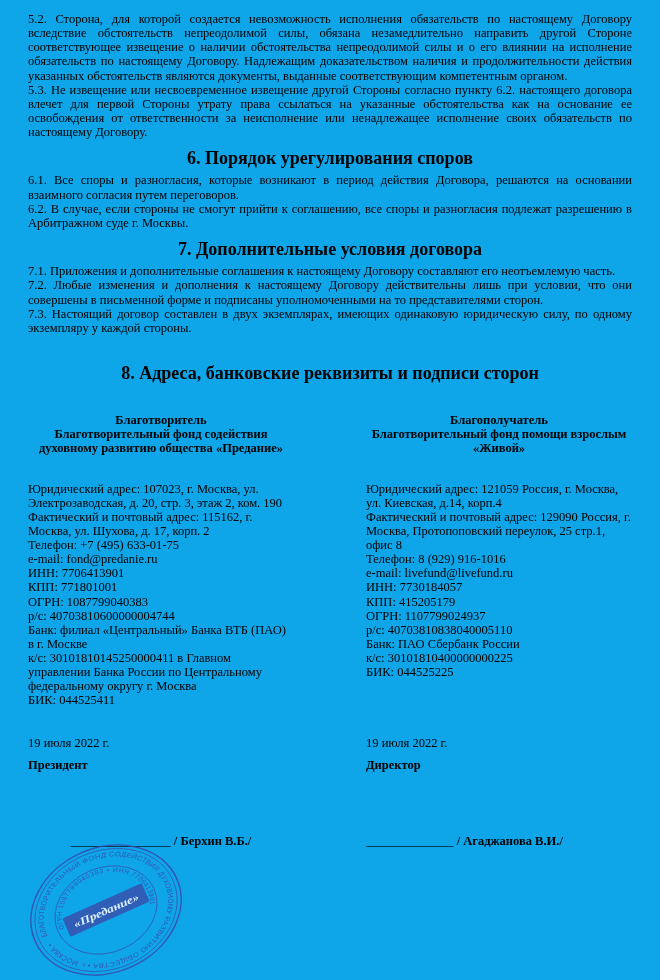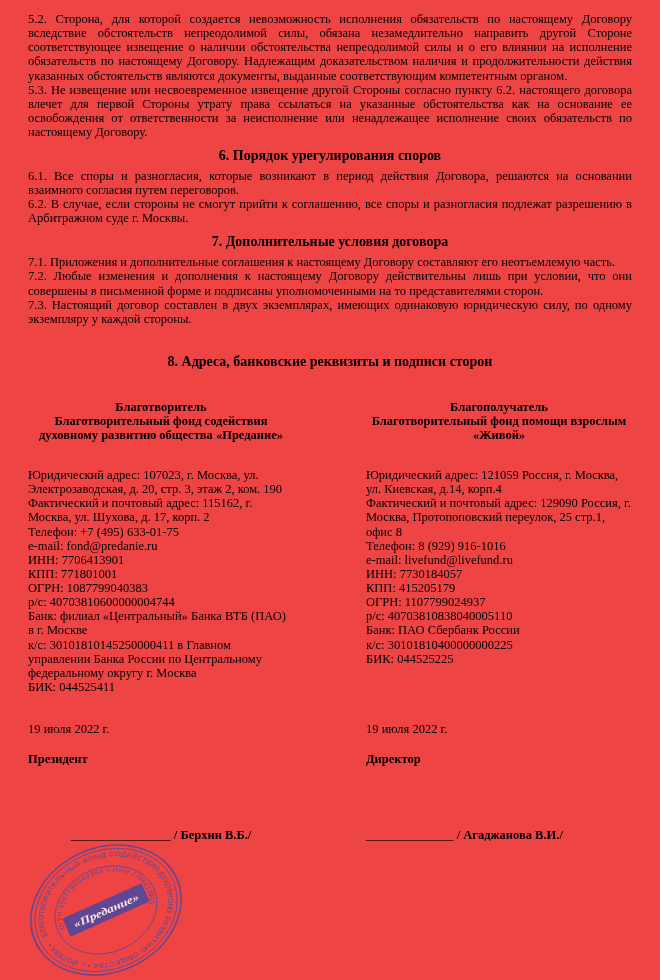--- a/index.html
+++ b/index.html
@@ -1,47 +1,47 @@
 <!DOCTYPE html>
 <html lang="ru"><head>
 <meta charset="utf-8">
 <style>
   html, body { margin: 0; padding: 0; background: #ffffff; }
   .page {
     position: relative;
     width: 660px;
     min-height: 980px;
-    background: #ef4444;
+    background: #0ea5e9;
     padding: 12px 28px 20px;
     box-sizing: border-box;
     font-family: "Liberation Serif", "DejaVu Serif", serif;
     font-size: 12.5px;
     line-height: 1.13;
     color: #000;
     overflow: hidden;
   }
   .para { text-align: justify; margin: 0; }
   .heading {
     font-weight: bold;
     text-align: center;
     margin: 9px 0 5px;
-    font-size: 14px;
+    font-size: 18px;
   }
   .heading.section-8 { margin: 28px 0 30px; }
 
   .parties {
     display: grid;
     grid-template-columns: 1fr 1fr;
     column-gap: 72px;
   }
   .party-head { text-align: center; font-weight: bold; }
   .party-details { margin-top: 26px; }
   .detail-line { }
   .party-date { margin-top: 28px; }
-  .party-position { margin-top: 16px; font-weight: bold; }
+  .party-position { margin-top: 8px; font-weight: bold; }
   .party-signature { margin-top: 62px; white-space: nowrap; }
   .party-signature.left-col { text-align: center; }
   .sig-name { font-weight: bold; }
 
   .stamp {
     position: absolute;
     left: 20px;
     top: 824px;
     width: 172px;
     height: 172px;

